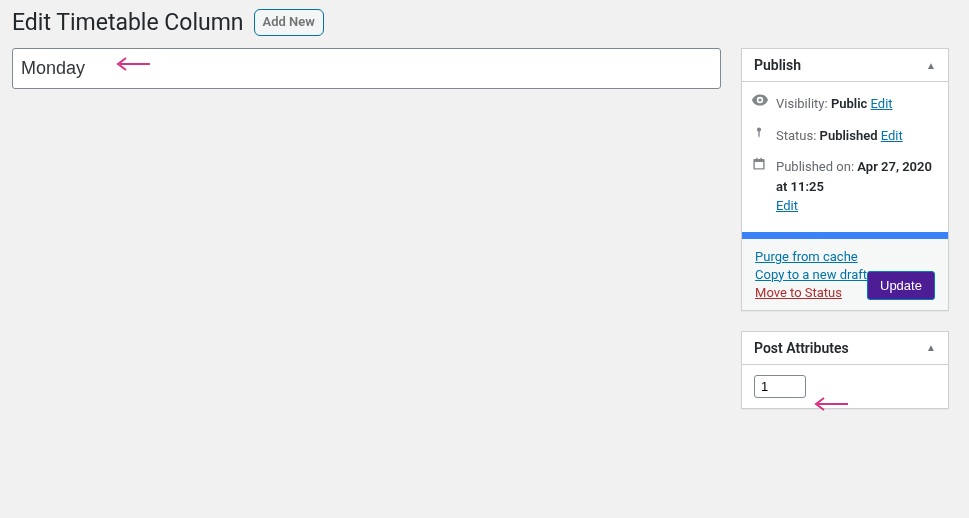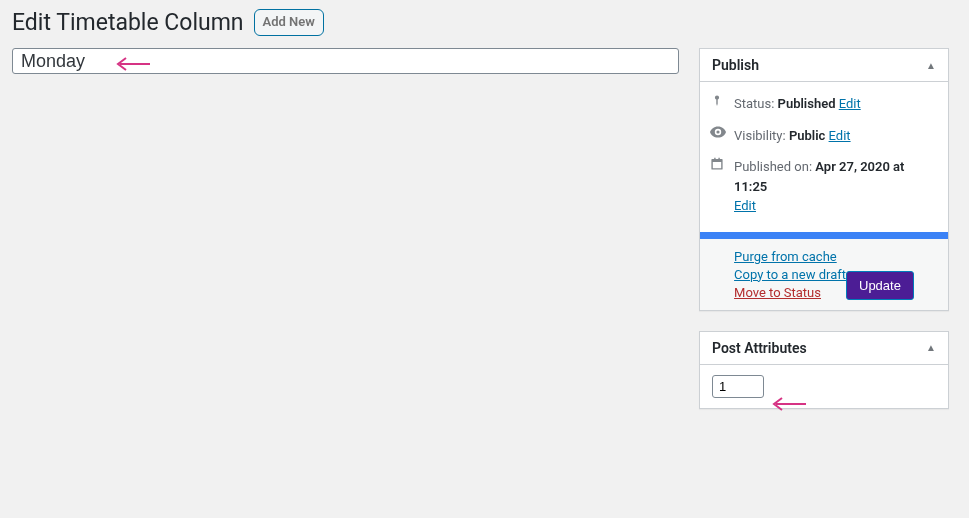--- a/index.html
+++ b/index.html
@@ -42,24 +42,24 @@
     text-decoration: none;
     line-height: 1.6;
     cursor: pointer;
   }
   .columns {
     display: flex;
     gap: 20px;
     align-items: flex-start;
   }
   .col-main { flex: 1; }
-  .col-side { width: 250px; }
+  .col-side { width: 208px; }
   .title-input {
     width: 100%;
-    height: 26px;
+    height: 41px;
     padding: 3px 8px;
     font-size: 18px;
     line-height: 1.3;
     border: 1px solid #7e8993;
     border-radius: 3px;
     background: #fff;
     color: #32373c;
   }
   .postbox {
     border: 1px solid #ccd0d4;
@@ -187,40 +187,40 @@
 
       <div class="postbox">
         <div class="postbox-header">
           <h2>Publish</h2>
           <span class="toggle-indicator">▲</span>
         </div>
 
         <div class="misc-pub">
           <div class="misc-row">
             <span class="ico">
+              <svg width="16" height="12" viewBox="0 0 20 14">
+                  <path fill="#82878c" d="M10 0C5 0 1.3 3.1 0 7c1.3 3.9 5 7 10 7s8.7-3.1 10-7c-1.3-3.9-5-7-10-7zm0 11a4 4 0 1 1 0-8 4 4 0 0 1 0 8zm0-6a2 2 0 1 0 0 4 2 2 0 0 0 0-4z"></path>
+                </svg>
+            </span>
+            <span>
+              <span>Visibility:</span>
+              <strong>Public</strong>
+              <a class="edit-link">Edit</a>
+            </span>
+          </div>
+
+          <div class="misc-row">
+            <span class="ico">
               <svg width="14" height="14" viewBox="0 0 20 20">
                   <path fill="#82878c" d="M10 2a3 3 0 0 0-3 3c0 1.3.8 2.4 2 2.8V14l1 3 1-3V7.8c1.2-.4 2-1.5 2-2.8a3 3 0 0 0-3-3z"></path>
                 </svg>
             </span>
             <span>
               <span>Status:</span>
               <strong>Published</strong>
-              <a class="edit-link">Edit</a>
-            </span>
-          </div>
-
-          <div class="misc-row">
-            <span class="ico">
-              <svg width="16" height="12" viewBox="0 0 20 14">
-                  <path fill="#82878c" d="M10 0C5 0 1.3 3.1 0 7c1.3 3.9 5 7 10 7s8.7-3.1 10-7c-1.3-3.9-5-7-10-7zm0 11a4 4 0 1 1 0-8 4 4 0 0 1 0 8zm0-6a2 2 0 1 0 0 4 2 2 0 0 0 0-4z"></path>
-                </svg>
-            </span>
-            <span>
-              <span>Visibility:</span>
-              <strong>Public</strong>
               <a class="edit-link">Edit</a>
             </span>
           </div>
 
           <div class="misc-row">
             <span class="ico">
               <svg width="14" height="14" viewBox="0 0 20 20">
                   <path fill="#82878c" d="M3 3h14a1 1 0 0 1 1 1v13a1 1 0 0 1-1 1H3a1 1 0 0 1-1-1V4a1 1 0 0 1 1-1zm1 4v9h12V7H4zm2-6h2v3H6V1zm6 0h2v3h-2V1z"></path>
                 </svg>
             </span>

